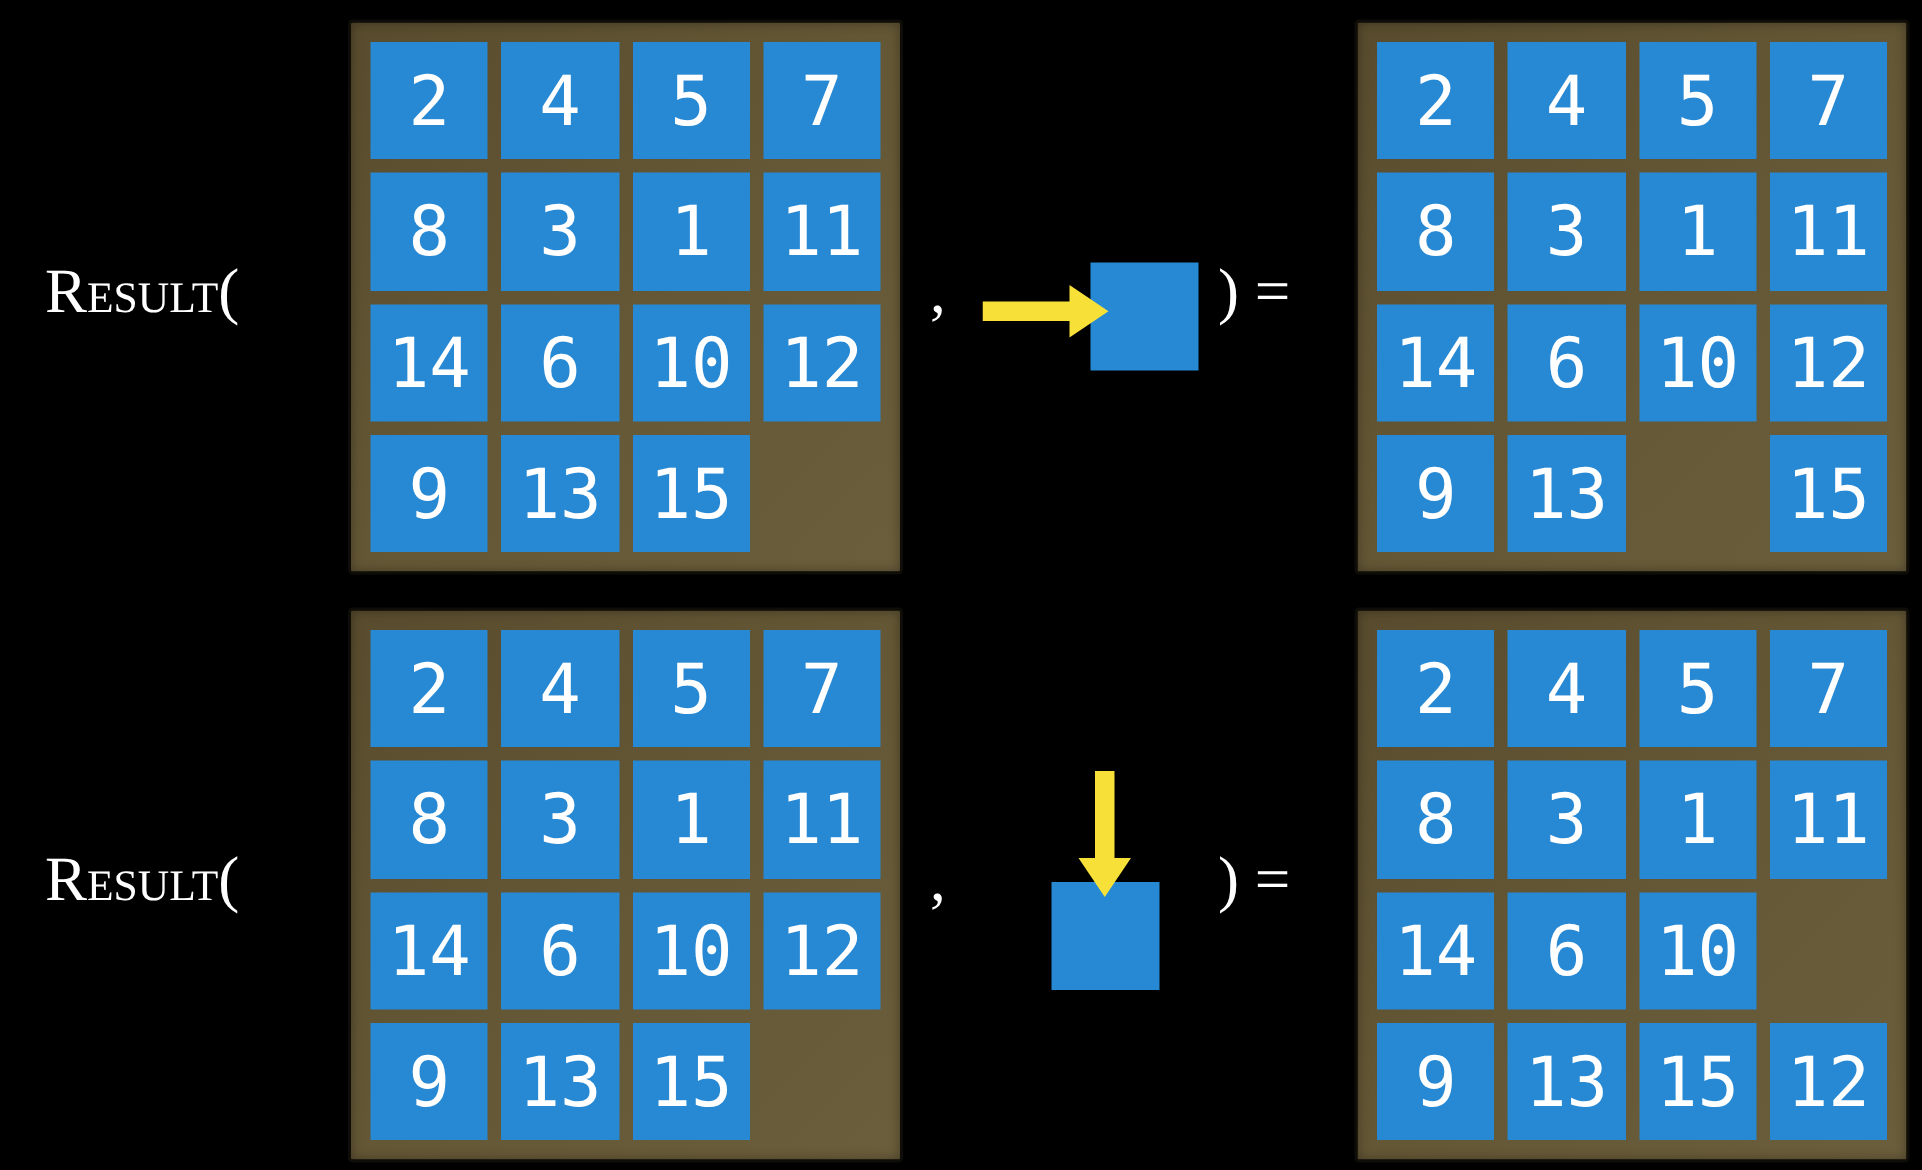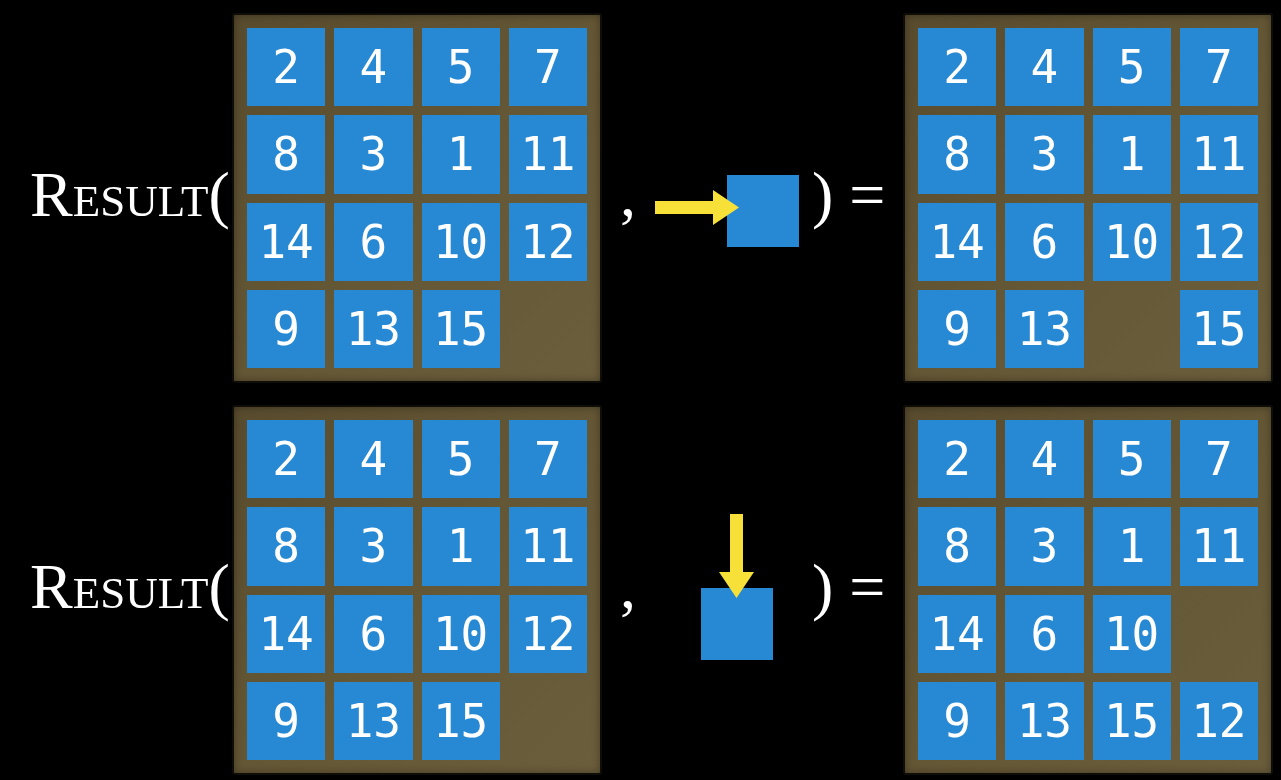--- a/index.html
+++ b/index.html
@@ -11,21 +11,21 @@
     position: relative;
     width: 1281px;
     height: 780px;
     background: #000000;
     overflow: hidden;
     font-family: "Liberation Serif", serif;
   }
   .fig-text {
     position: absolute;
     color: #ffffff;
-    font-size: 64px;
+    font-size: 42px;
     line-height: 64px;
     white-space: nowrap;
   }
   .label {
     font-variant: small-caps;
   }
   .board {
     position: absolute;
     width: 370px;
     height: 370px;

